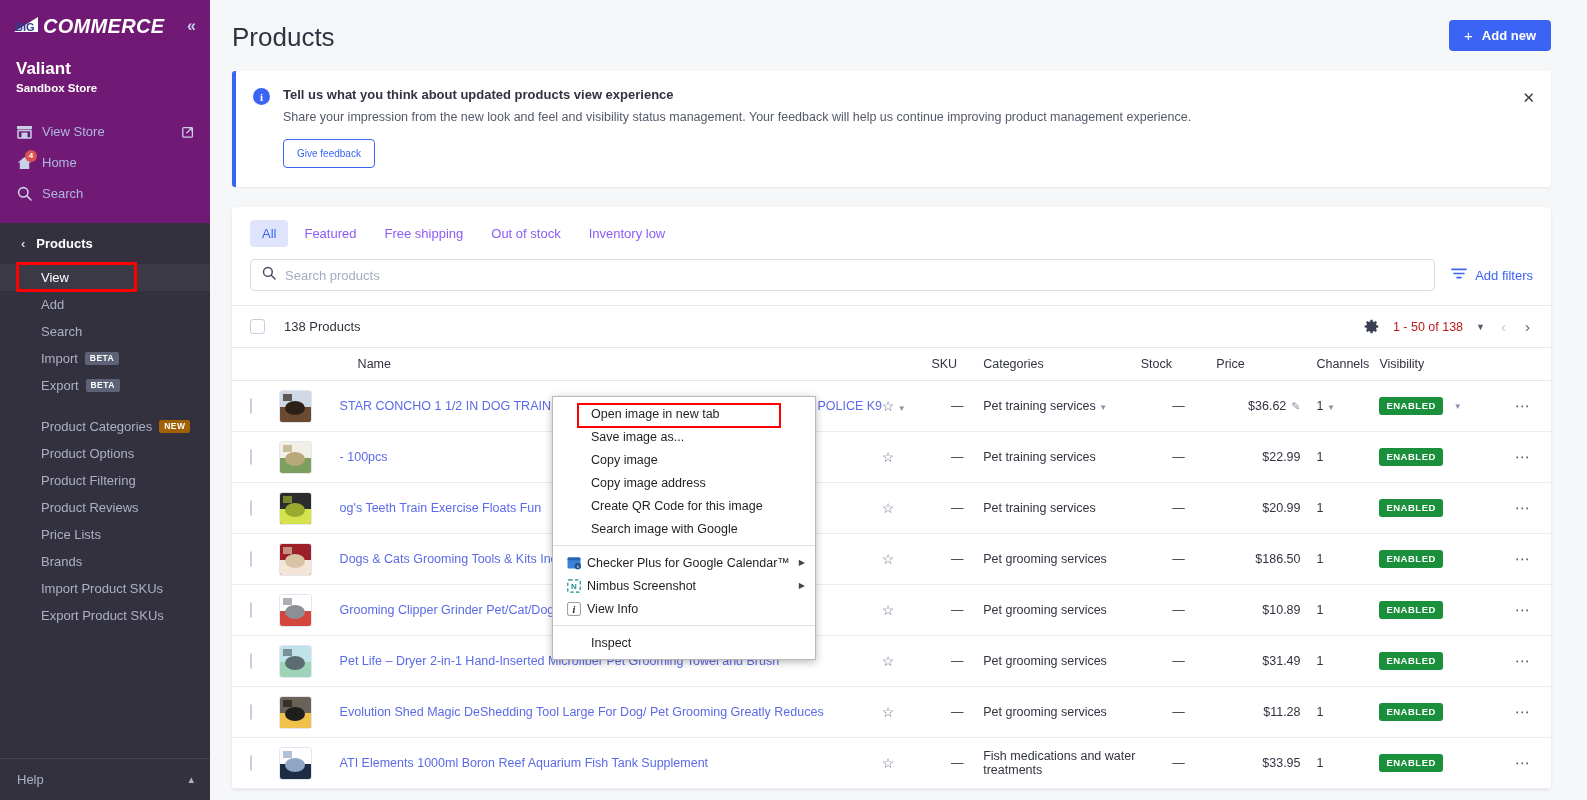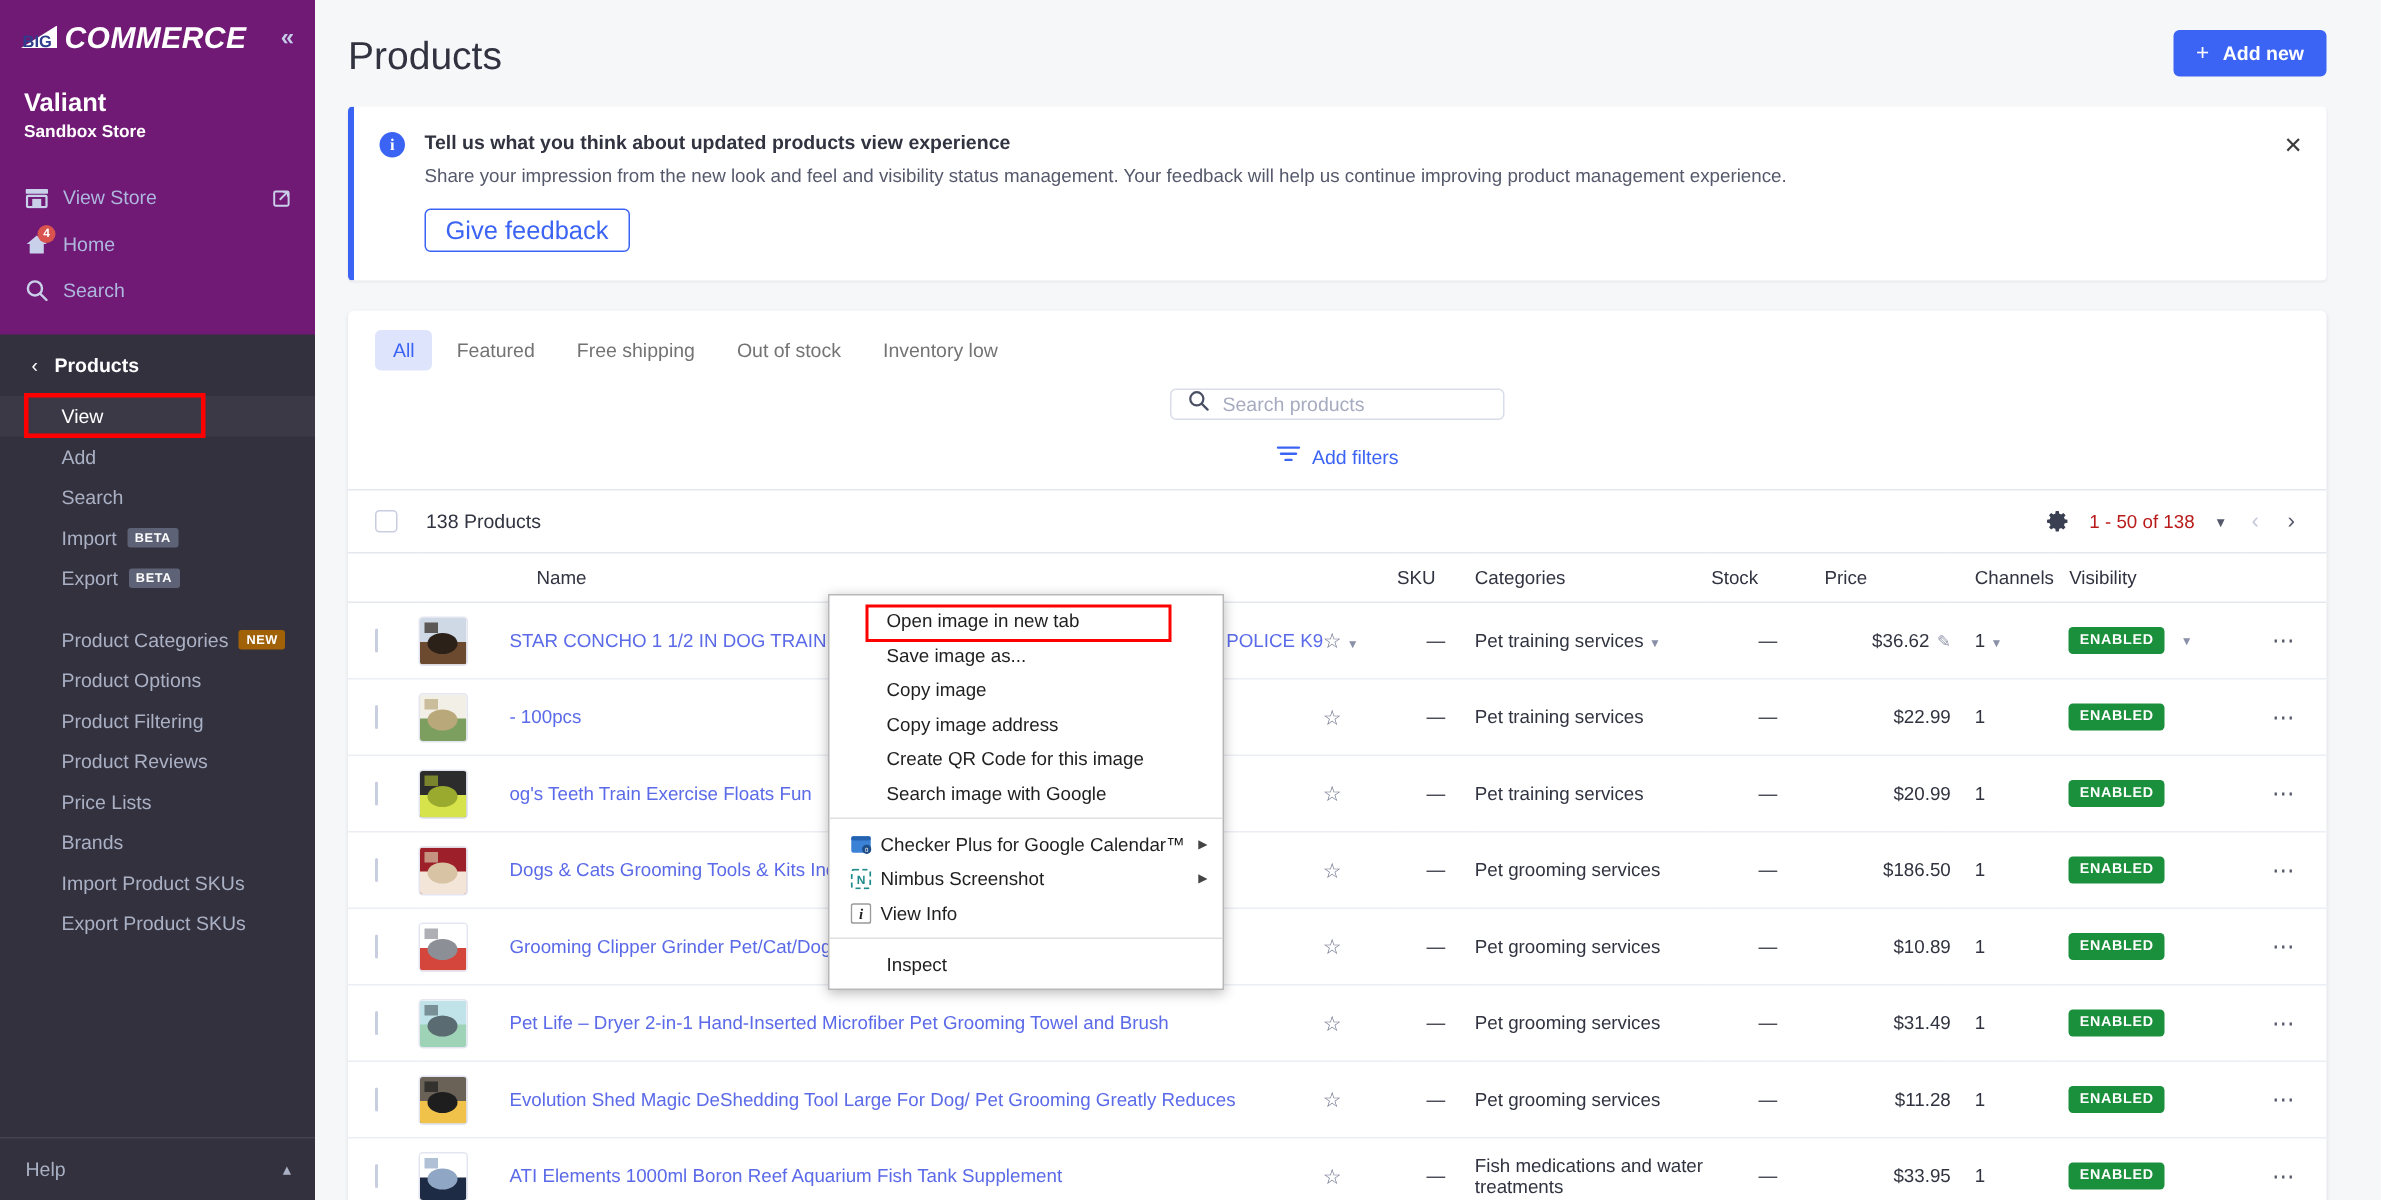--- a/index.html
+++ b/index.html
@@ -121,45 +121,44 @@
     flex: 0 0 17px; width: 17px; height: 17px; border-radius: 50%;
     background: #3c64f4; color: #fff; font-size: 11px; font-weight: 700;
     display: flex; align-items: center; justify-content: center;
     margin-top: 2px; font-family: "Liberation Serif", serif;
   }
   .banner-title { font-size: 13px; font-weight: 700; color: #313440; line-height: 18px; }
   .banner-body { font-size: 12.5px; color: #55596b; margin-top: 5px; line-height: 17px; }
   .btn-outline {
     margin-top: 13px; background: #fff; color: #3c64f4;
     border: 1px solid #3c64f4; border-radius: 4px;
-    height: 29px; padding: 0 13px; font-size: 17px; cursor: pointer;
+    height: 29px; padding: 0 13px; font-size: 10px; cursor: pointer;
     font-family: "Liberation Sans", sans-serif;
   }
   .banner-close {
     position: absolute; right: 16px; top: 19px;
     font-size: 15px; color: #3c3c3c; cursor: pointer; line-height: 1;
   }
 
   
   .card {
     background: #fff; border-radius: 4px;
     box-shadow: 0 1px 3px rgba(16,24,40,.1);
     overflow: hidden;
   }
   .tabs { display: flex; gap: 4px; padding: 13px 18px 12px 18px; }
   .tab {
-    font-size: 13px; color: #737373; padding: 6px 12px;
+    font-size: 13px; color: #8b5cf6; padding: 6px 12px;
     border-radius: 4px; cursor: pointer;
   }
   .tab.active { background: #dfe4fd; color: #3c64f4; }
 
   .searchrow {
     display: flex; align-items: center; gap: 16px;
     padding: 0 18px 14px 18px;
-    flex-direction: column;
   }
   .searchbox {
     flex: 1; height: 32px; border: 1px solid #d9dce9; border-radius: 4px;
     display: flex; align-items: center; gap: 9px; padding: 0 11px;
     background: #fff;
   }
   .searchbox input {
     border: none; outline: none; flex: 1; font-size: 13px;
     color: #313440; font-family: "Liberation Sans", sans-serif;
     background: transparent;

